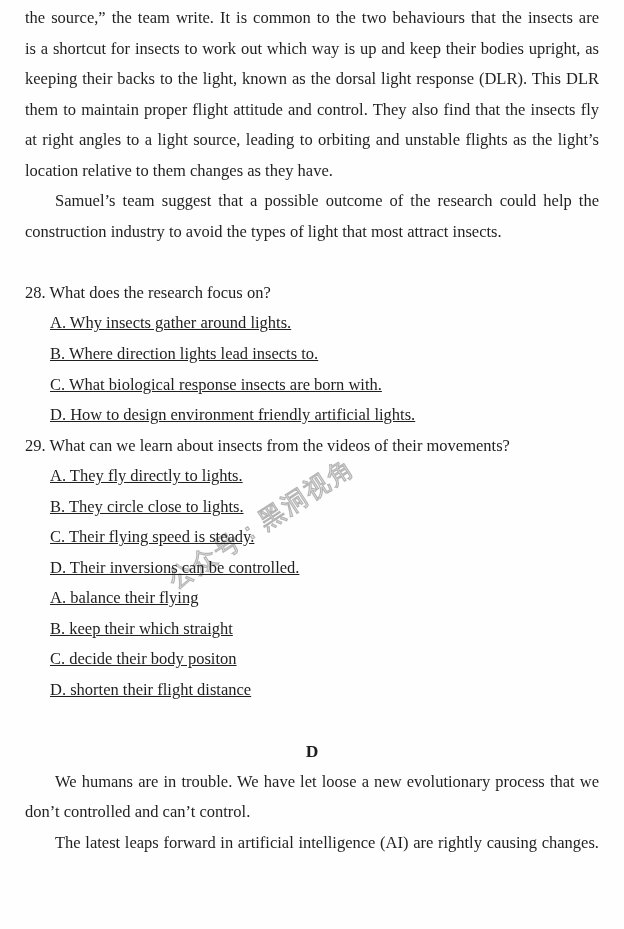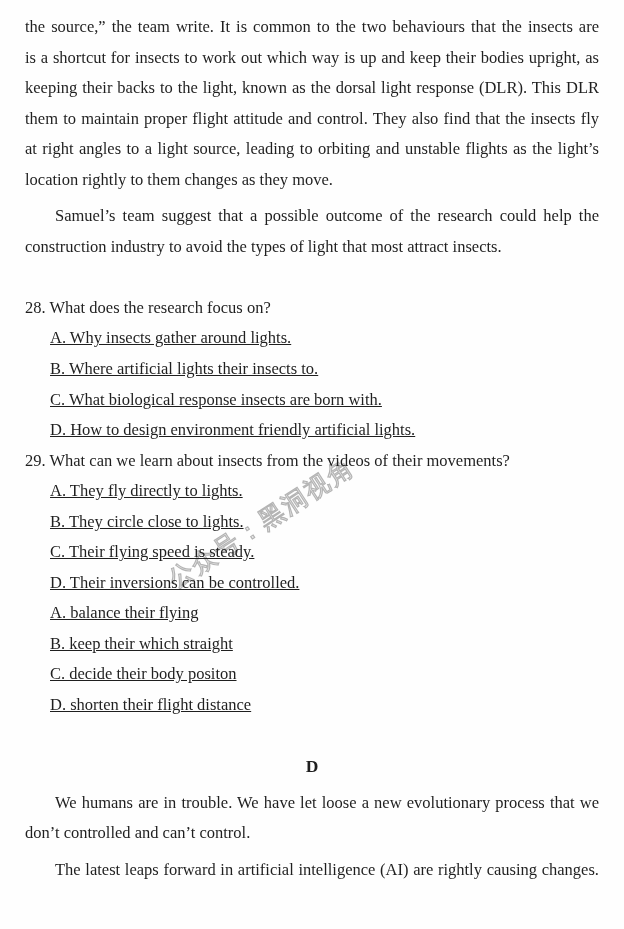--- a/index.html
+++ b/index.html
@@ -8,36 +8,36 @@
     width: 624px;
     height: 929px;
     background: #fefefe;
     overflow: hidden;
     font-family: "Liberation Serif", "DejaVu Serif", serif;
     color: #1f1f1f;
   }
   .content {
     position: absolute;
     left: 25px;
-    top: 12px;
+    top: 3px;
     width: 574px;
   }
   .line {
     height: 30.55px;
     line-height: 30.55px;
     font-size: 16.5px;
     overflow: hidden;
     white-space: nowrap;
   }
   .line.j {
     white-space: normal;
     text-align: justify;
     text-align-last: justify;
   }
-  .line.indent { text-indent: 30px; margin-top: 6px; }
+  .line.indent { text-indent: 30px; }
   .line.opt { padding-left: 25px; text-decoration: underline; }
   .line.heading {
     text-align: center;
     font-weight: bold;
     font-size: 17.5px;
   }
   .watermark {
     position: absolute;
     left: 152px;
     top: 505px;
@@ -59,27 +59,27 @@
 <body>
 
 <div class="page" style="background: rgb(254, 254, 254); color: rgb(31, 31, 31);">
   <div class="watermark" style="color: rgb(236, 236, 236); -webkit-text-stroke: 1.2px rgb(168, 168, 168); transform: rotate(-33deg);">公众号：黑洞视角</div>
   <div class="content" id="doc-lines">
       <div class="line j">the source,” the team write. It is common to the two behaviours that the insects are</div>
       <div class="line j">is a shortcut for insects to work out which way is up and keep their bodies upright, as</div>
       <div class="line j">keeping their backs to the light, known as the dorsal light response (DLR). This DLR</div>
       <div class="line j">them to maintain proper flight attitude and control. They also find that the insects fly</div>
       <div class="line j">at right angles to a light source, leading to orbiting and unstable flights as the light’s</div>
-      <div class="line">location rightly to them changes as they move.</div>
+      <div class="line">location relative to them changes as they have.</div>
       <div class="line j indent">Samuel’s team suggest that a possible outcome of the research could help the</div>
       <div class="line">construction industry to avoid the types of light that most attract insects.</div>
       <div class="line blank"></div>
       <div class="line">28. What does the research focus on?</div>
       <div class="line opt">A. Why insects gather around lights.</div>
-      <div class="line opt">B. Where artificial lights their insects to.</div>
+      <div class="line opt">B. Where direction lights lead insects to.</div>
       <div class="line opt">C. What biological response insects are born with.</div>
       <div class="line opt">D. How to design environment friendly artificial lights.</div>
       <div class="line">29. What can we learn about insects from the videos of their movements?</div>
       <div class="line opt">A. They fly directly to lights.</div>
       <div class="line opt">B. They circle close to lights.</div>
       <div class="line opt">C. Their flying speed is steady.</div>
       <div class="line opt">D. Their inversions can be controlled.</div>
       <div class="line opt">A. balance their flying</div>
       <div class="line opt">B. keep their which straight</div>
       <div class="line opt">C. decide their body positon</div>

